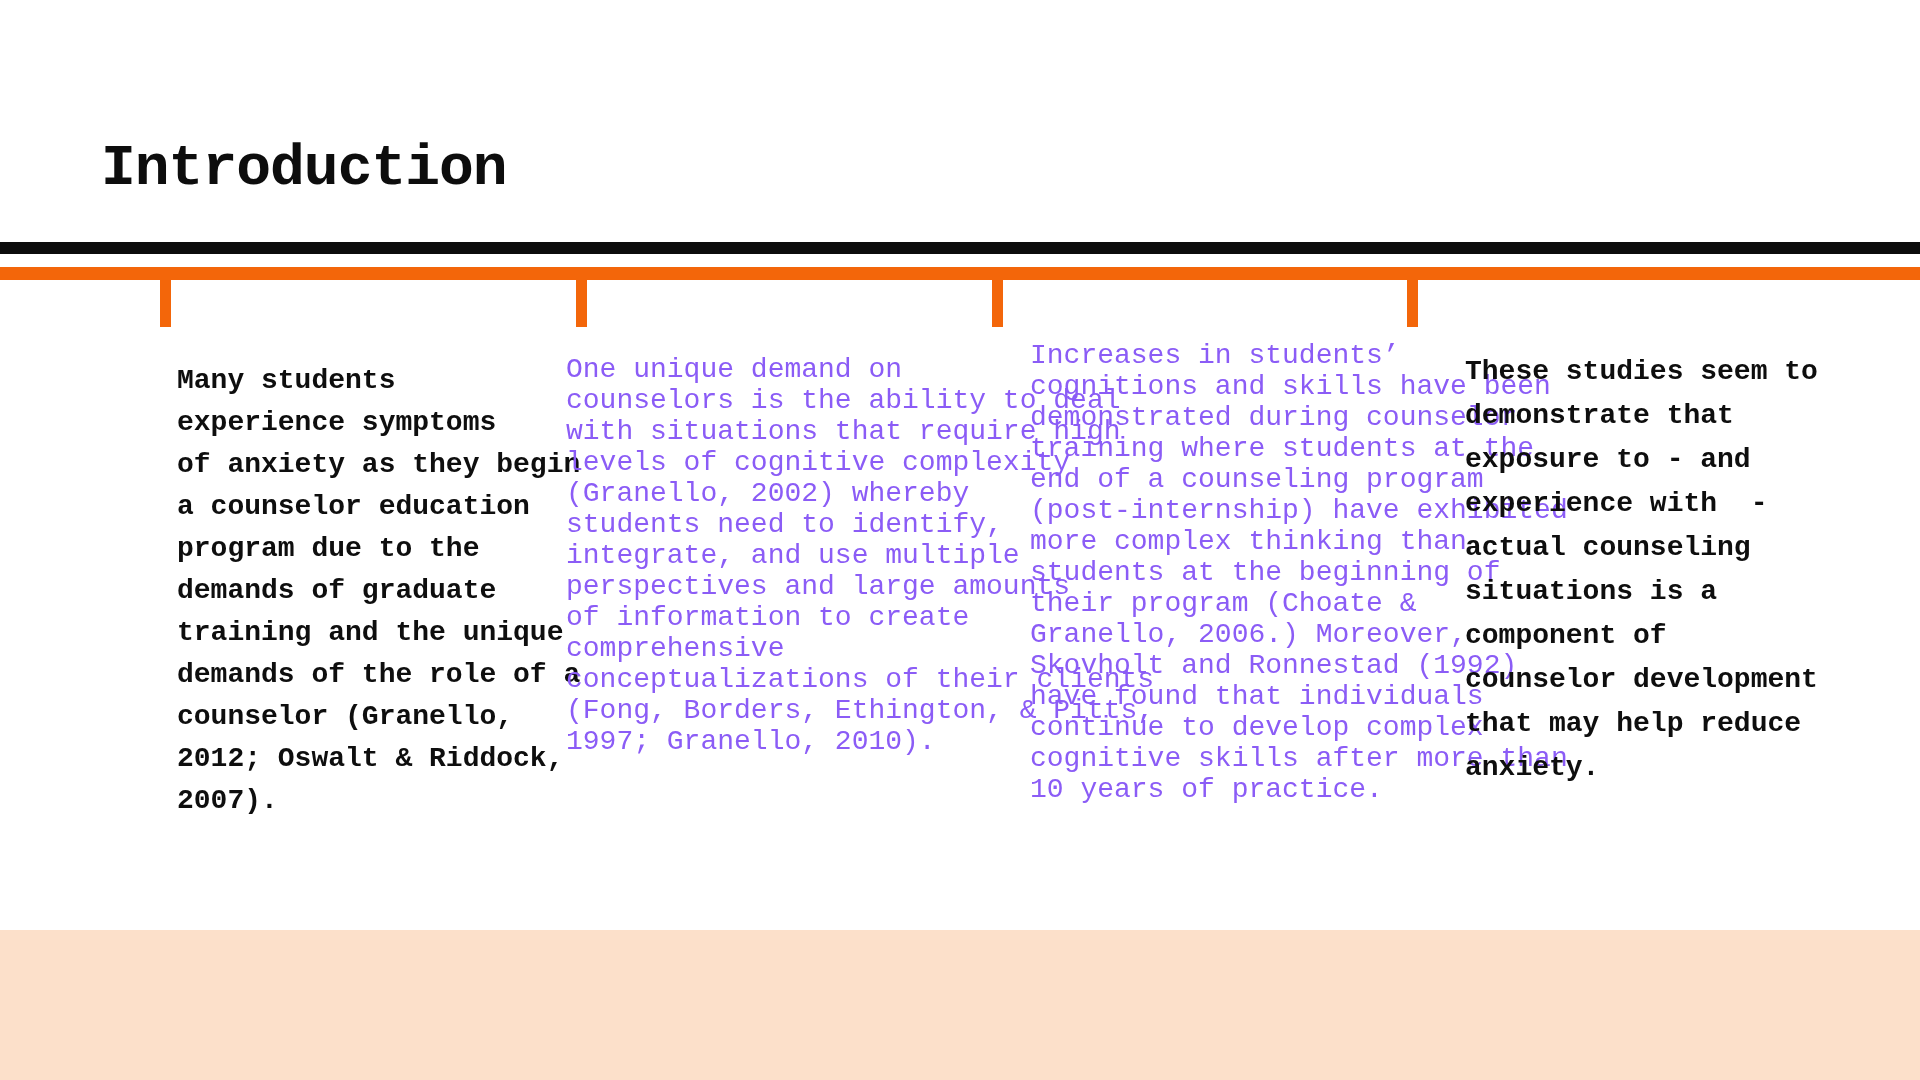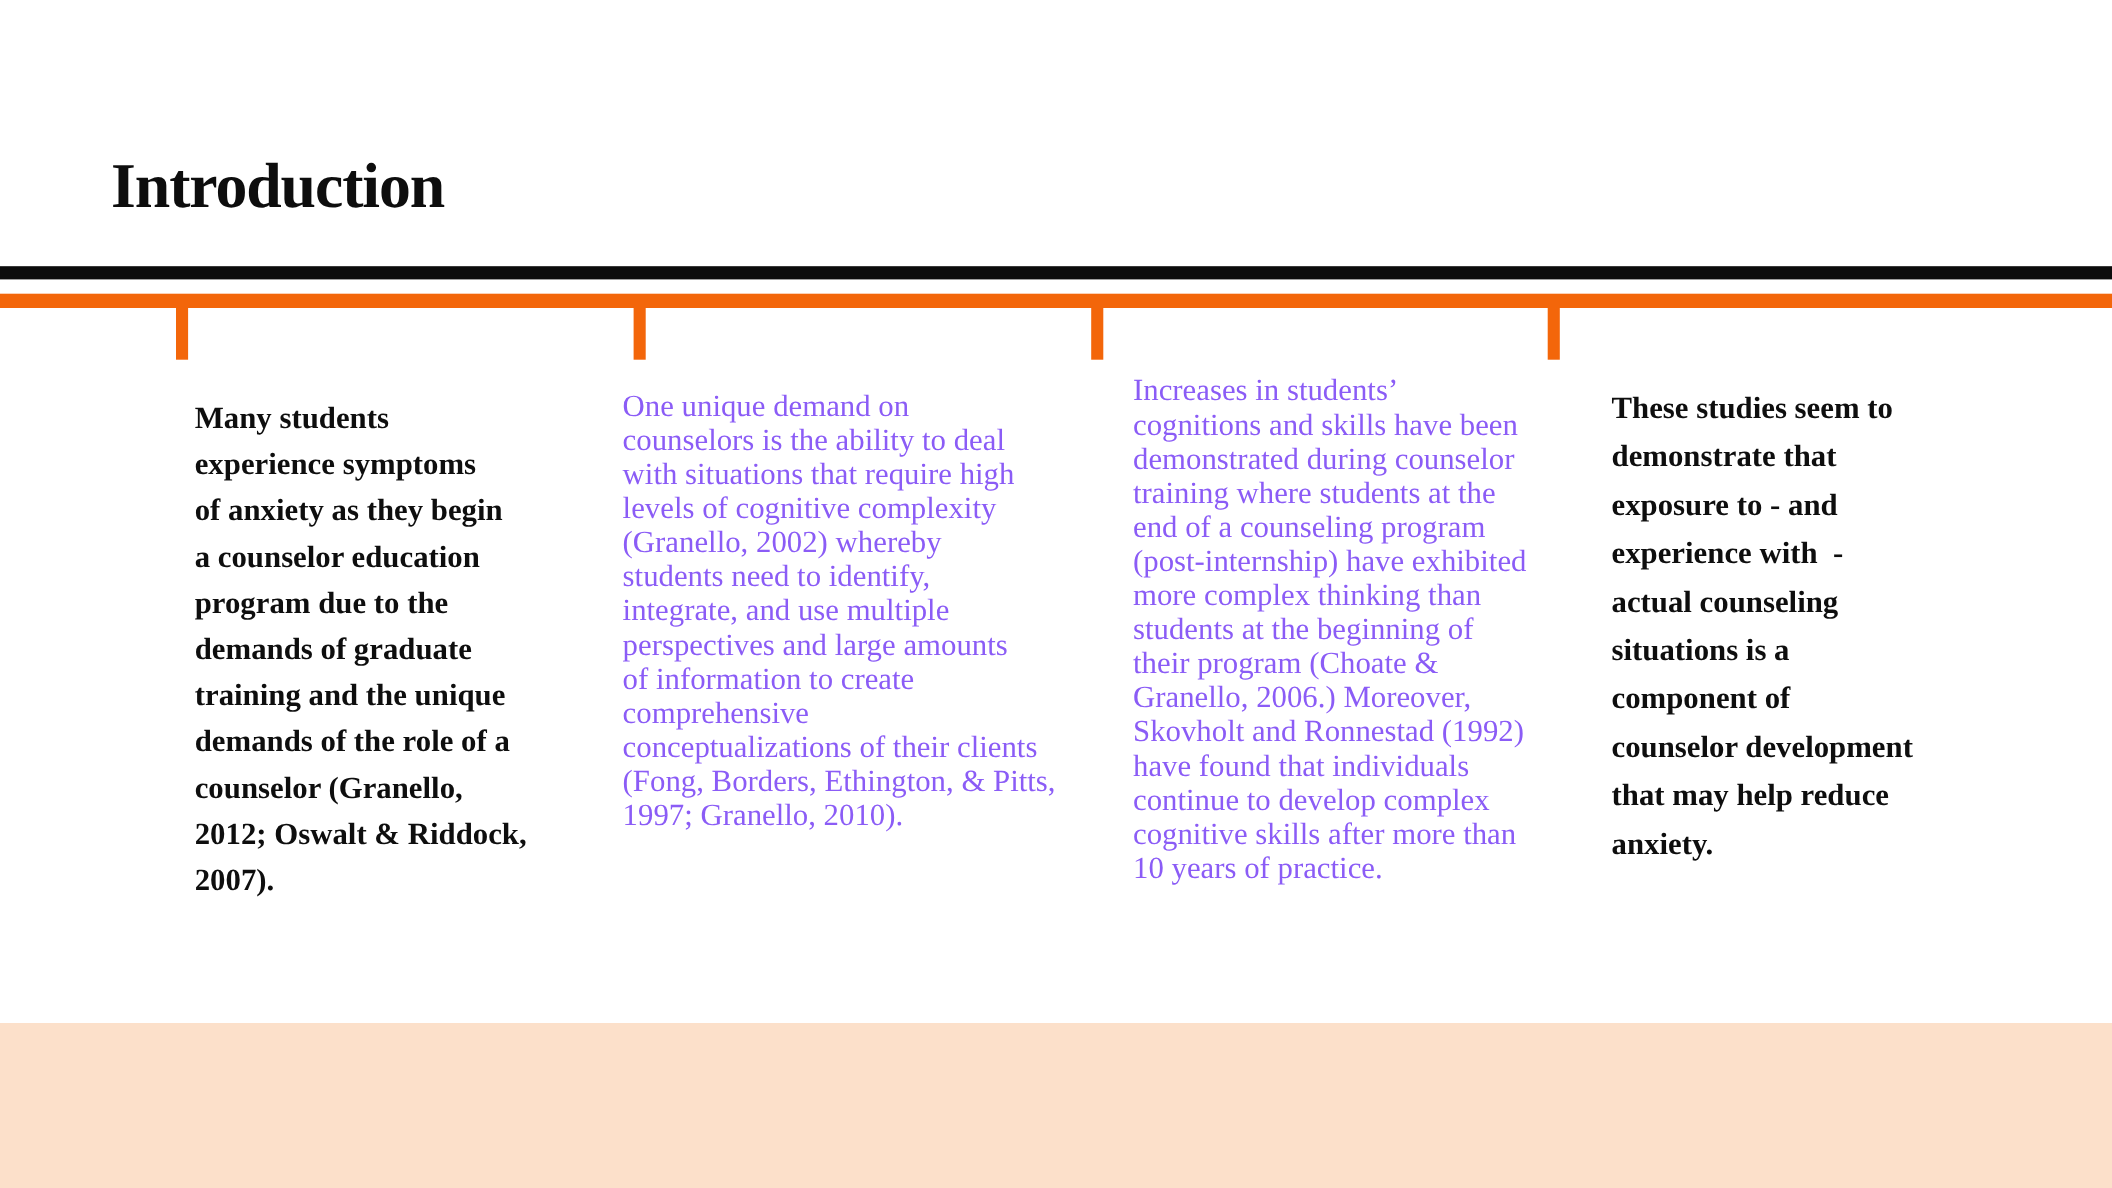--- a/index.html
+++ b/index.html
@@ -2,21 +2,21 @@
 <html><head>
 <meta charset="utf-8">
 <style>
   html, body { margin: 0; padding: 0; background: #ffffff; }
   .slide {
     position: relative;
     width: 1920px;
     height: 1080px;
     background: #ffffff;
     overflow: hidden;
-    font-family: Liberation Serif, serif;
+    font-family: Liberation Mono, monospace;
     color: #111111;
   }
   .title {
     position: absolute;
     left: 101px;
     top: 100px;
     font-size: 58px;
     line-height: 60px;
     font-weight: 700;
     letter-spacing: -1px;

